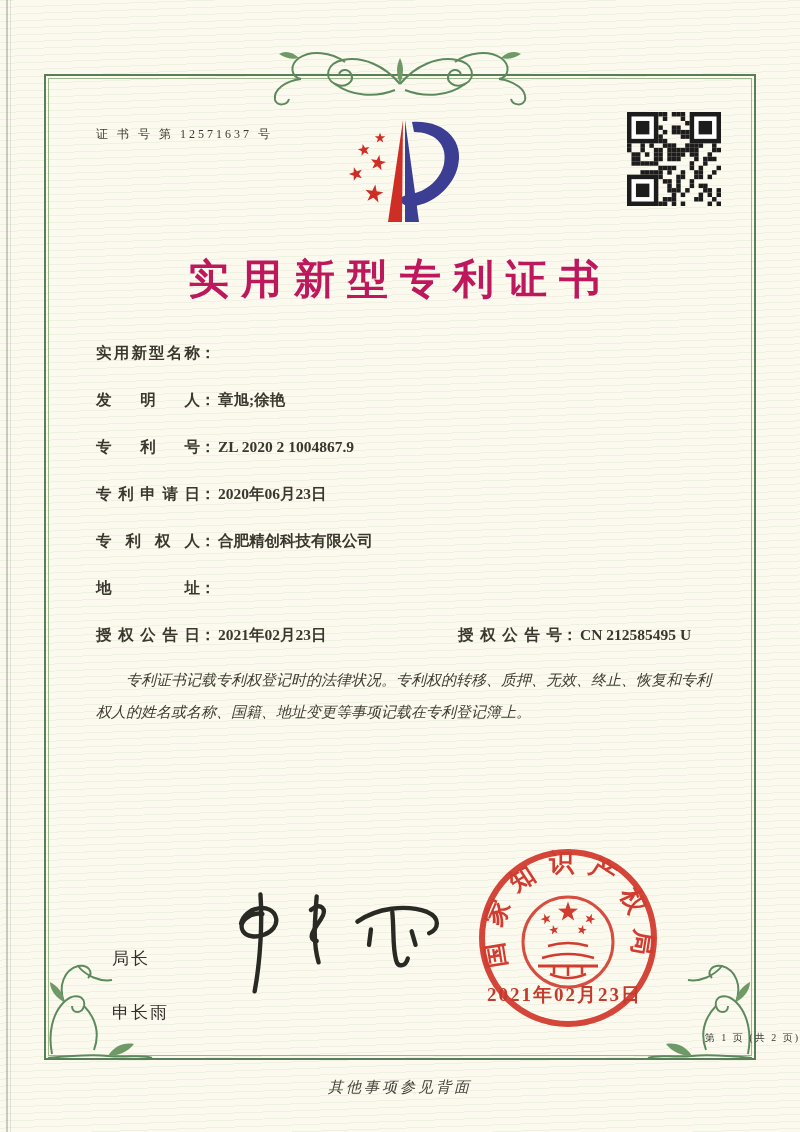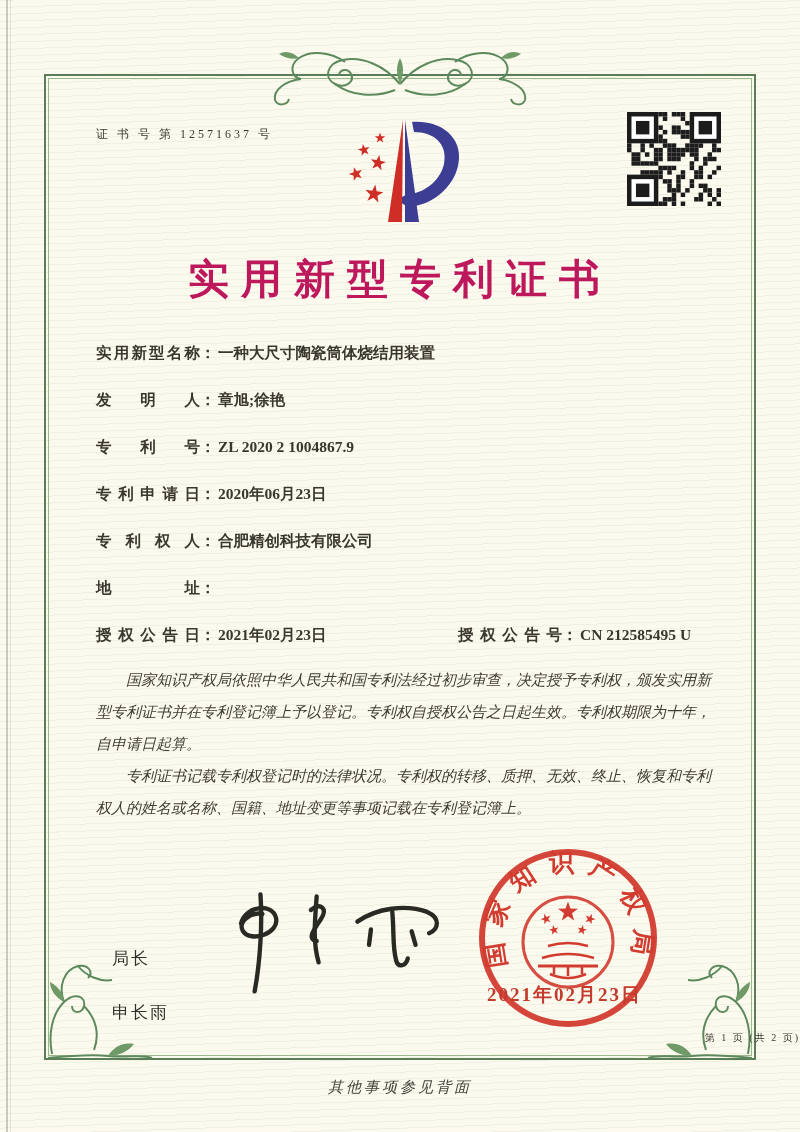--- a/index.html
+++ b/index.html
@@ -274,21 +274,20 @@
       <rect x="8.952380952380953" y="71.61904761904762" width="13.428571428571429" height="13.428571428571429" fill="#1c1c1c"></rect>
     </svg>
 </div>
 
 <div class="title">实用新型专利证书</div>
 
 <div class="fields">
   <div class="frow">
     <span class="flabel">实用新型名称</span>
       <span class="fcolon">：</span>
-    <span class="fvalue">一种大尺寸陶瓷筒体烧结用装置</span>
   </div>
   <div class="frow">
     <span class="flabel">发明人</span>
       <span class="fcolon">：</span>
     <span class="fvalue">章旭;徐艳</span>
   </div>
   <div class="frow">
     <span class="flabel">专利号</span>
       <span class="fcolon">：</span>
     <span class="fvalue">ZL 2020 2 1004867.9</span>
@@ -311,21 +310,20 @@
     <span class="flabel">授权公告日</span>
       <span class="fcolon">：</span>
     <span class="gval">2021年02月23日</span>
     <span class="flabel glabel2">授权公告号</span>
       <span class="fcolon">：</span>
     <span class="fvalue">CN 212585495 U</span>
   </div>
 </div>
 
 <div class="paras">
-  <p>国家知识产权局依照中华人民共和国专利法经过初步审查，决定授予专利权，颁发实用新型专利证书并在专利登记簿上予以登记。专利权自授权公告之日起生效。专利权期限为十年，自申请日起算。</p>
   <p>专利证书记载专利权登记时的法律状况。专利权的转移、质押、无效、终止、恢复和专利权人的姓名或名称、国籍、地址变更等事项记载在专利登记簿上。</p>
 </div>
 
 <div class="sig-labels">
   <div>局长</div>
   <div>申长雨</div>
 </div>
 
 <svg class="signature" viewBox="0 0 260 120" aria-label="申长雨">
   <g stroke="#2a2a24" stroke-width="4.5" fill="none" stroke-linecap="round" stroke-linejoin="round">

